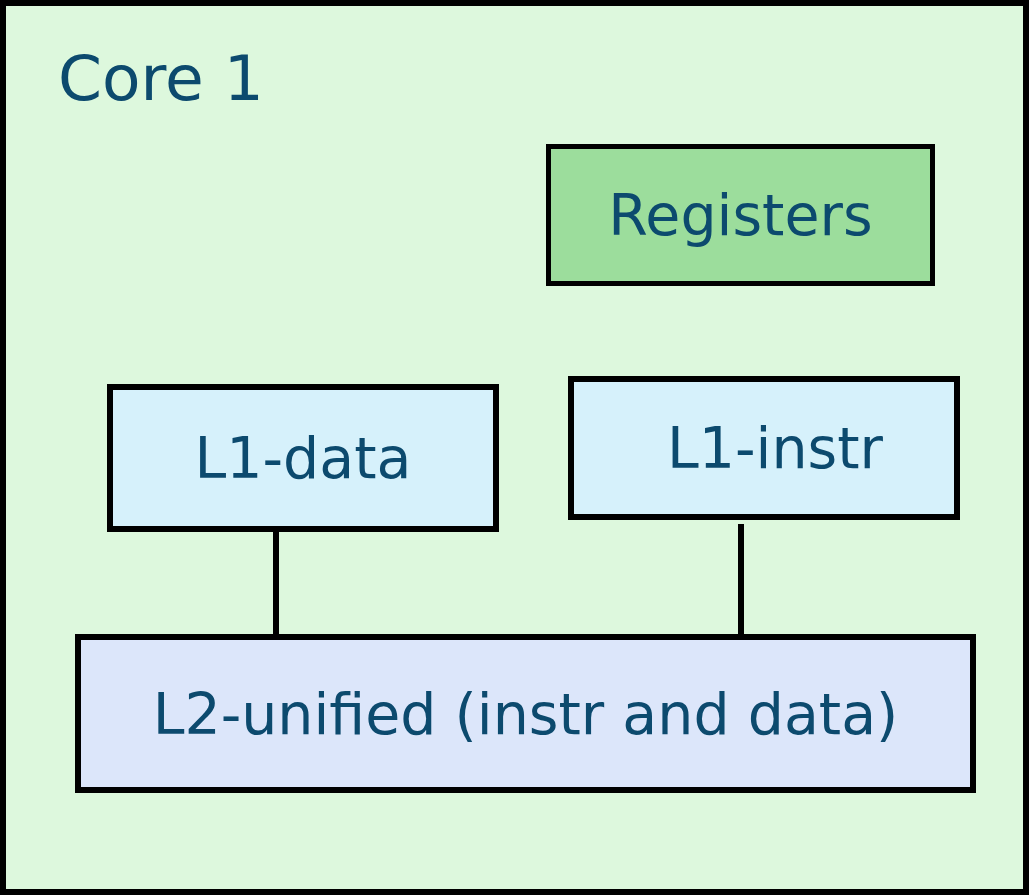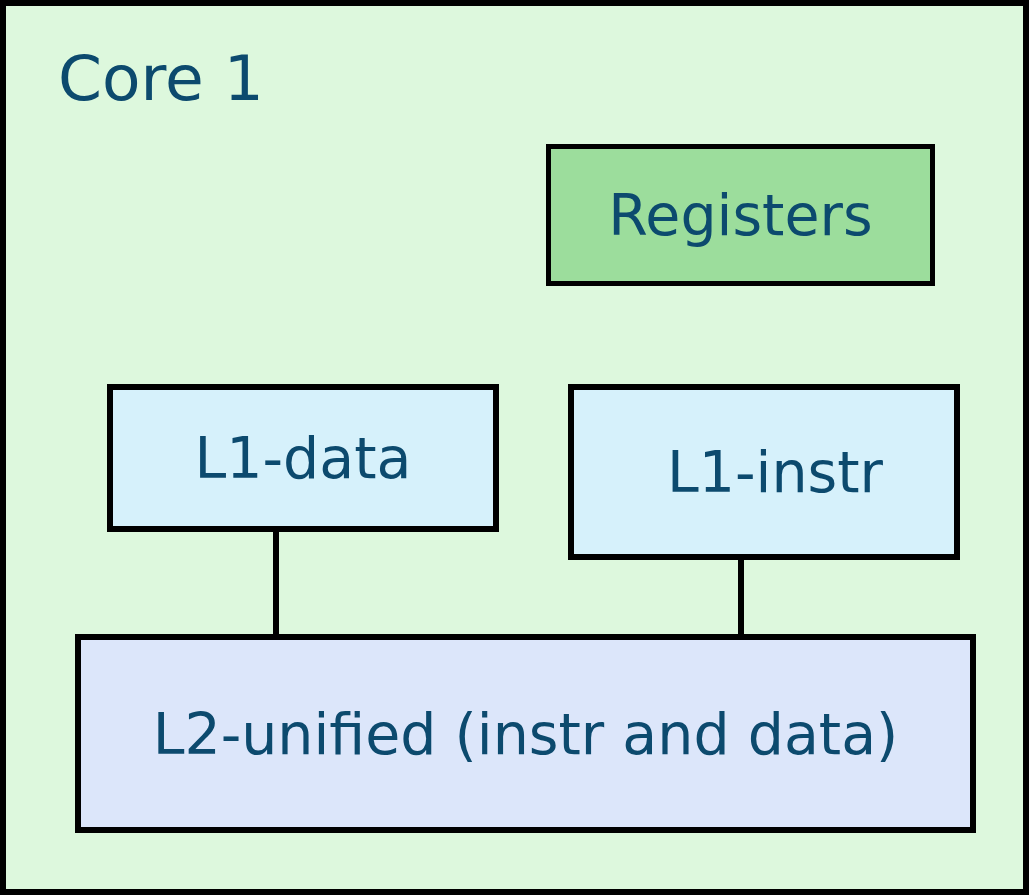--- a/index.html
+++ b/index.html
@@ -49,30 +49,30 @@
     background: #9cdd9c;
   }
   .node-l1-data {
     left: 89px;
     top: 378px;
     width: 392px;
     height: 148px;
   }
   .node-l1-instr {
     left: 550px;
-    top: 378px;
+    top: 370px;
     width: 392px;
-    height: 176px;
+    height: 144px;
     padding-left: 22px;
   }
   .node-l2 {
     left: 57px;
     top: 628px;
     width: 901px;
-    height: 199px;
+    height: 159px;
     background: #dce6fa;
   }
   .edge {
     position: absolute;
     width: 6px;
     background: #000000;
     z-index: 1;
   }
   .edge-l1-data {
     left: 267px;

